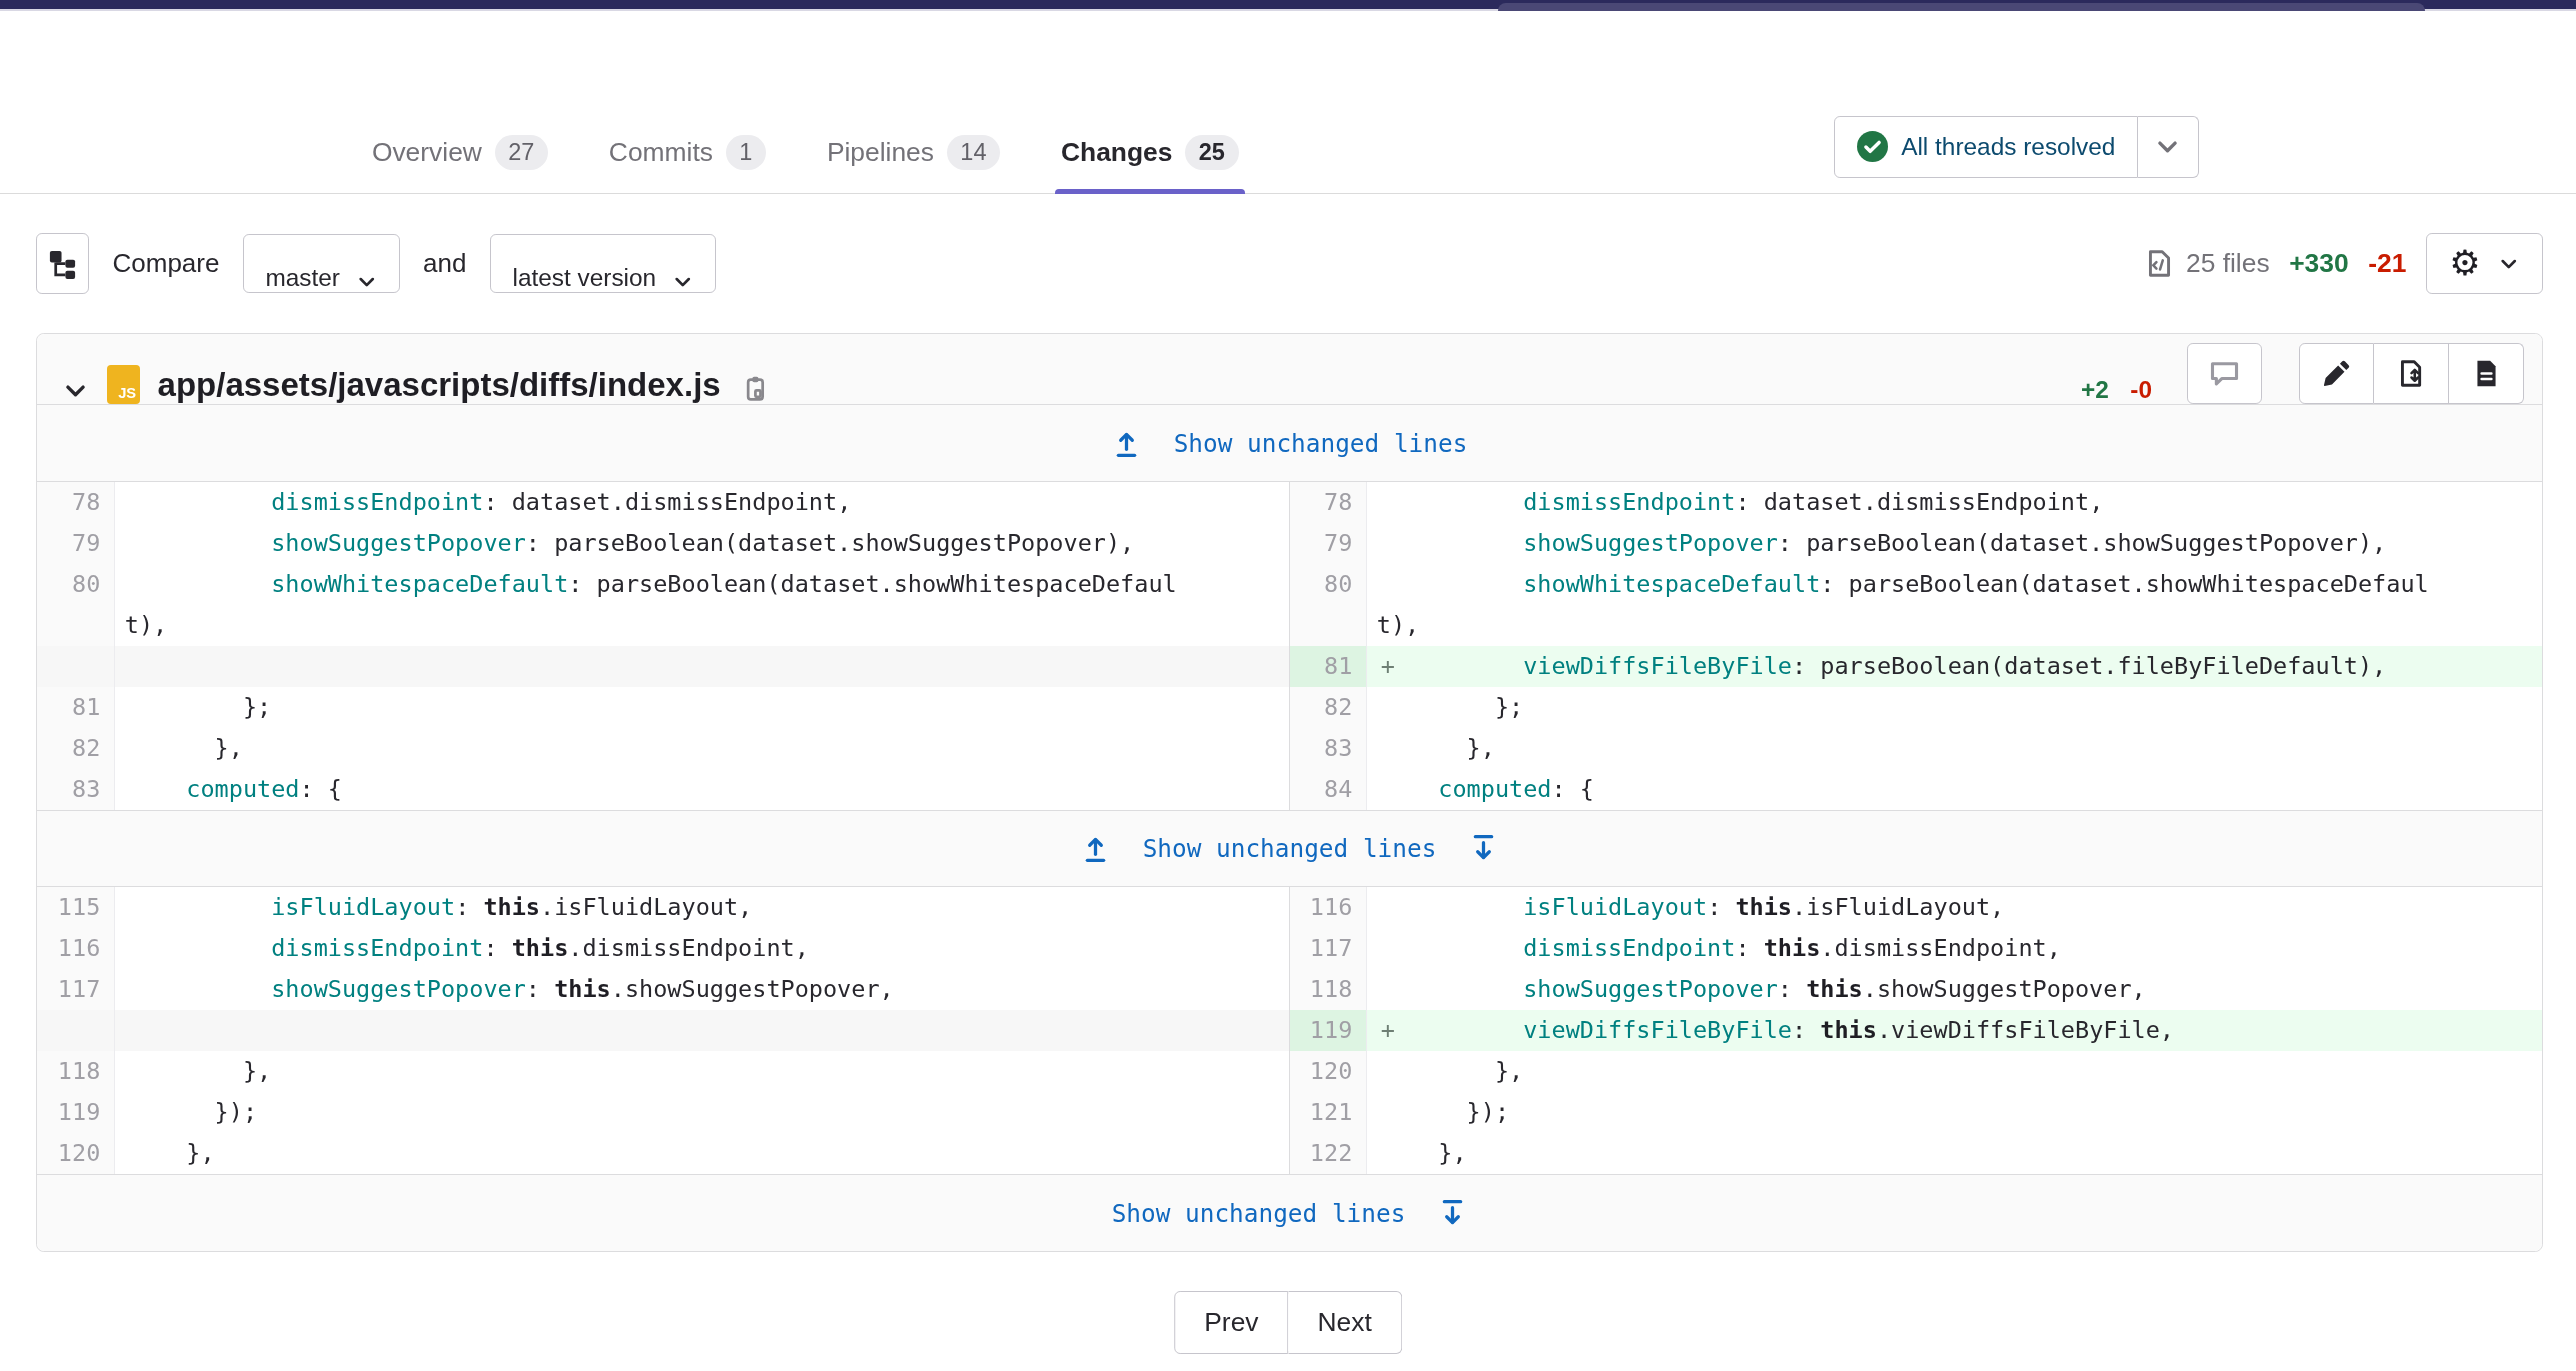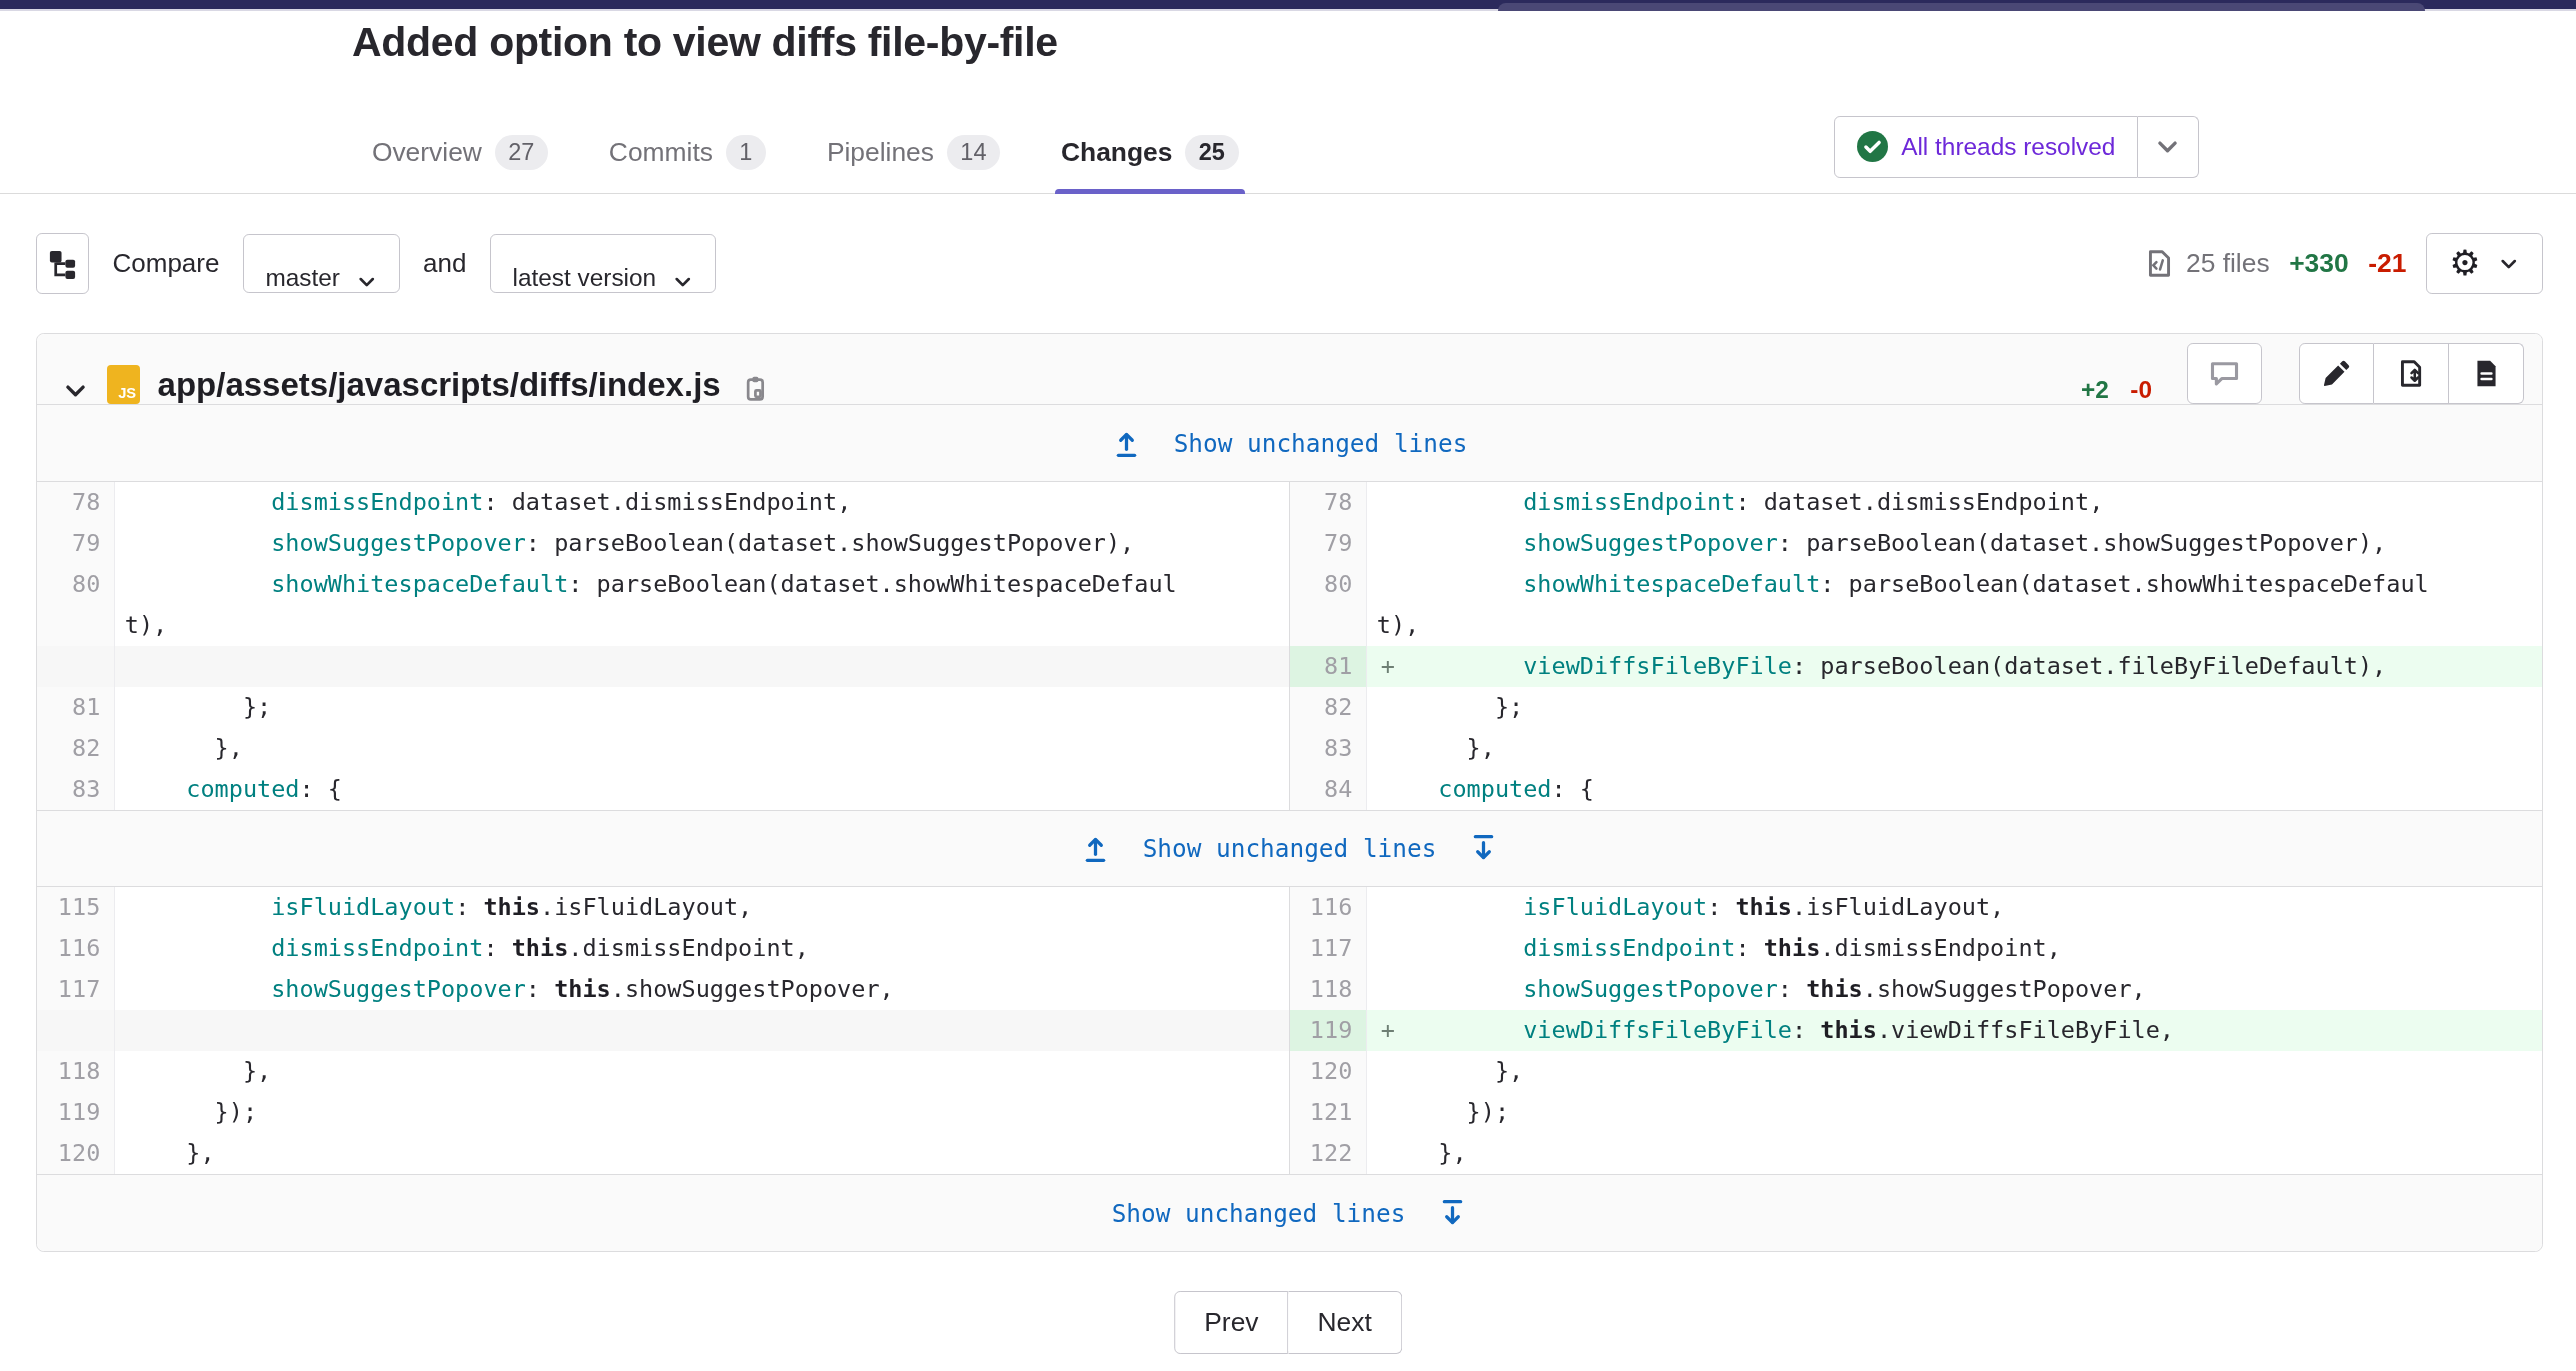--- a/index.html
+++ b/index.html
@@ -14,21 +14,21 @@
   .page-header { position:absolute; top:12.7px; left:0; width:2576px; height:181px; background:#fff; border-bottom:1px solid #dbdbdb; }
   .mr-title { position:absolute; left:352px; top:5.9px; font-size:41px; font-weight:700; color:#28272d; letter-spacing:-0.3px; }
   .tabs { position:absolute; left:366px; bottom:-1px; display:flex; gap:49px; }
   .tab { display:flex; align-items:center; gap:12.7px; padding:0 5.9px 23.5px 5.9px; font-size:26.4px; color:#737278; position:relative; cursor:pointer; }
   .tab.active { color:#28272d; font-weight:700;text-align:center; }
   .tab.active::after { content:""; position:absolute; left:0; right:0; bottom:0; height:4.9px; background:#6a61c9; border-radius:3.9px 3.9px 0 0; }
   .badge { background:#ececef; color:#626168; border-radius:21.5px; padding:3.9px 13.7px; font-size:23.5px; font-weight:400; }
   .tab.active .badge { color:#28272d; font-weight:700; }
 
   .resolved-group { position:absolute; left:1834px; top:103px; height:62px; display:flex; }
-  .resolved-main { display:flex; align-items:center; gap:13.7px; padding:0 21.5px; background:#fff; border:1px solid #c6c5cc; border-radius:5.9px 0 0 5.9px; font-size:24.4px; color:#6d28d9; cursor:pointer; }
+  .resolved-main { display:flex; align-items:center; gap:13.7px; padding:0 21.5px; background:#fff; border:1px solid #c6c5cc; border-radius:5.9px 0 0 5.9px; font-size:24.4px; color:#0c4a6e; cursor:pointer; }
   .resolved-caret { width:61px; background:#fff; border:1px solid #c6c5cc; border-left:none; border-radius:0 5.9px 5.9px 0; display:flex; align-items:center; justify-content:center; cursor:pointer; }
 
   
   .compare-bar { position:absolute; top:194px; left:0; width:2576px; height:139px; display:flex; align-items:center; justify-content:space-between; padding:0 33px 0 36px; }
   .cb-left, .cb-right { display:flex; align-items:center; }
   .cb-left { gap:23.5px; }
   .cb-right { gap:19.6px; }
   .tree-btn { width:53px; height:61px; background:#fff; border:1px solid #c6c5cc; border-radius:5.9px; display:flex; align-items:center; justify-content:center; cursor:pointer; }
   .compare-label, .and-label { font-size:26px; color:#28272d; }
   .dd-btn { height:59px; background:#fff; border:1px solid #c6c5cc; border-radius:5.9px; padding:0 21.5px; display:flex; align-items:flex-end; gap:15.6px; font-size:24.4px; color:#28272d; cursor:pointer; }
@@ -80,21 +80,20 @@
 </head>
 <body>
 
 <div class="page">
 
   <div class="navbar">
     <div class="navbar-inset"></div>
   </div>
 
   <header class="page-header">
-    <div class="mr-title">Added option to view diffs file-by-file</div>
 
     <nav class="tabs">
       <div class="tab">
         <span>Overview</span>
         <span class="badge">27</span>
       </div>
       <div class="tab">
         <span>Commits</span>
         <span class="badge">1</span>
       </div>

